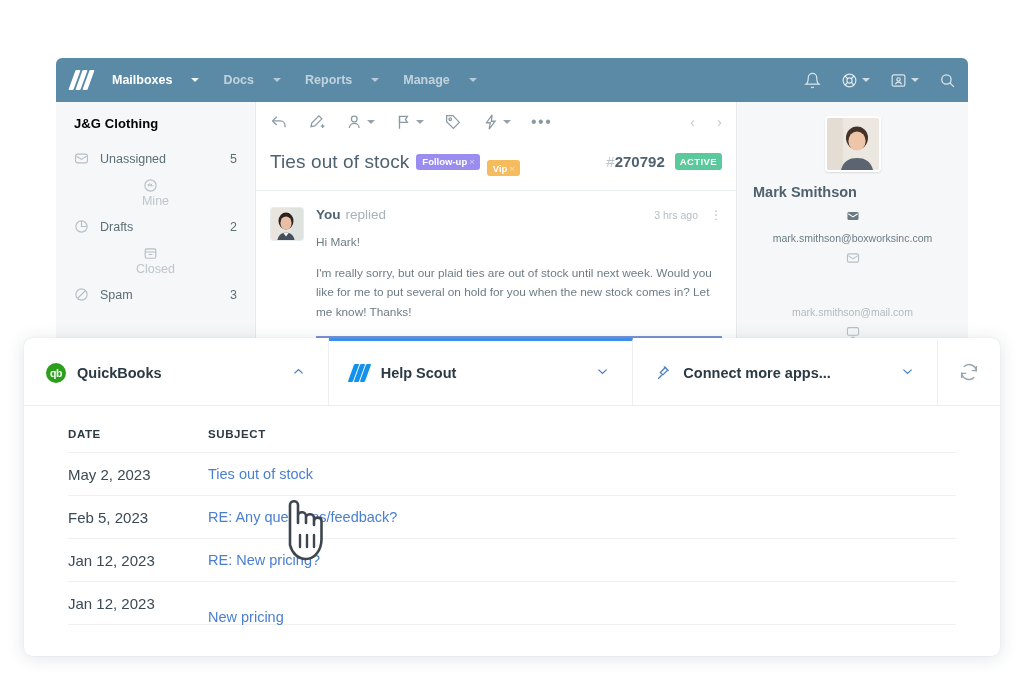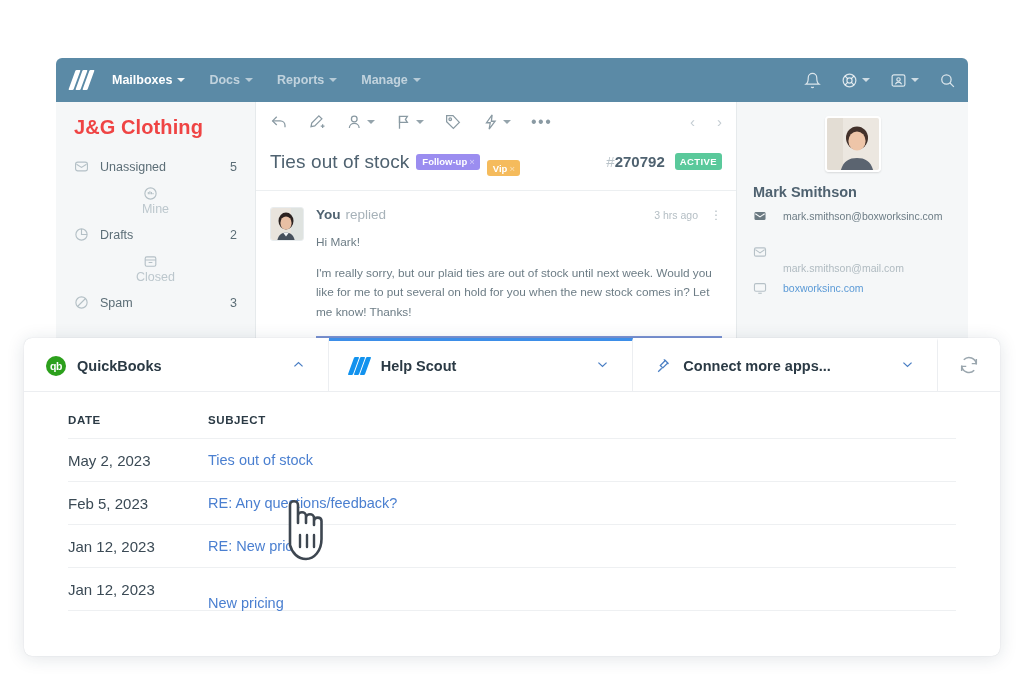--- a/index.html
+++ b/index.html
@@ -30,36 +30,36 @@
   .hs-logo i {
     position: absolute; top: 0; width: 5px; height: 20px; background: #fff;
     transform: skewX(-20deg); border-radius: 1px;
   }
   .hs-logo i:nth-child(1) { left: 0px; }
   .hs-logo i:nth-child(2) { left: 7px; }
   .hs-logo i:nth-child(3) { left: 14px; }
 
   .nav-item {
     font-size: 12.5px; font-weight: bold; color: rgba(255,255,255,.62);
-    margin-right: 24px; display: flex; align-items: center; gap: 5px;
+    margin-right: 24px; display: flex; align-items: center; gap: 19px;
     white-space: nowrap; cursor: pointer;
   }
   .nav-item.active { color: #ffffff; }
   .caret-d { width: 0; height: 0; border-left: 4px solid transparent; border-right: 4px solid transparent; border-top: 4.5px solid currentColor; opacity: .9; }
 
   .nav-right { position: absolute; right: 12px; top: 0; height: 44px; display: flex; align-items: center; gap: 20px; }
   .nav-ico { display: flex; align-items: center; gap: 4px; cursor: pointer; color: rgba(255,255,255,.78); }
   .nav-ico svg { display: block; }
 
   
   .hs-body { display: flex; height: 236px; }
 
   
   .hs-side { width: 200px; background: #f5f7f8; border-right: 1px solid #e6eaec; padding-top: 14px; }
-  .side-title { font-size: 20px; font-weight: bold; color: #ef4444; padding: 0 18px 14px; letter-spacing: .1px; }
+  .side-title { font-size: 13px; font-weight: bold; color: #000000; padding: 0 18px 14px; letter-spacing: .1px; }
   .side-row { display: flex; align-items: center; padding: 5.5px 18px; font-size: 12.5px; color: #5c6e77; cursor: pointer; }
   .side-row .si { width: 16px; height: 16px; margin-right: 10px; flex: none; color: #b4c0c6; display: flex; align-items: center; }
   .side-row .sl { flex: 1; }
   .side-row .sn { font-size: 12.5px; color: #5c6e77; }
   .side-row.dim, .side-row.dim .sn { color: #bcc7cd; flex-direction: column; }
   .side-row.sel, .side-row.sel .sn { color: #3197d6; font-weight: bold; }
   .side-row.sel .si { color: #3197d6; }
 
   
   .hs-conv { flex: 1; background: #fff; display: flex; min-width: 0; }
@@ -91,35 +91,35 @@
   .msg-kebab { margin-left: 12px; color: #b4bec4; font-size: 12px; line-height: .6; cursor: pointer; }
   .msg-p { font-size: 11.8px; color: #6c7c85; line-height: 1.65; margin-top: 11px; }
   .msg-rule { height: 2px; background: #7b93d4; margin: 14px 14px 0 60px; }
 
   
   .hs-cust { width: 232px; background: #f5f7f8; border-left: 1px solid #e6eaec; padding: 14px 16px 0; }
   .cust-av { width: 56px; height: 56px; border-radius: 4px; margin: 0 auto 12px; overflow: hidden; border: 2px solid #fff; box-shadow: 0 1px 2px rgba(0,0,0,.12); }
   .cust-name { font-size: 14.5px; font-weight: bold; color: #4f6270; margin-bottom: 9px; }
   .cust-box { background: #fff; border: 1px solid #e6eaec; border-radius: 3px; padding: 8px 10px; margin-bottom: 12px; }
   .cust-box div { font-size: 10.5px; color: #98a5ac; line-height: 1.58; }
-  .cust-line { display: flex; align-items: center; gap: 16px; margin-bottom: 7px; }
+  .cust-line { display: flex; align-items: center; gap: 9px; margin-bottom: 7px; flex-direction: column; }
   .cust-line .ci { color: #b6c1c7; display: flex; flex: none; }
   .cust-line .ct { font-size: 10.5px; color: #6c7c85; }
   .cust-line.faded .ct { color: #b0bbc1; margin-top: 32px; }
   .cust-line.link .ct { color: #5b9ad6; }
 
   
   .apps {
     position: absolute; left: 24px; top: 338px;
     width: 976px; height: 318px;
     background: #ffffff; border-radius: 8px;
     box-shadow: 0 2px 18px rgba(25,45,70,.13), 0 0 1px rgba(25,45,70,.2);
     overflow: hidden;
   }
-  .apps-tabs { display: flex; height: 54px; border-bottom: 1px solid #eceef1; }
+  .apps-tabs { display: flex; height: 68px; border-bottom: 1px solid #eceef1; }
   .app-tab {
     flex: 1; display: flex; align-items: center; padding: 0 22px; gap: 11px;
     border-right: 1px solid #eceef1; cursor: pointer; position: relative;
     border-top: 3px solid transparent;
   }
   .app-tab.active { border-top-color: #3d8ee8; }
   .app-tab .lbl { font-size: 14.5px; font-weight: bold; color: #2b3a45; white-space: nowrap; }
   .app-tab .chev { margin-left: auto; color: #4b7fc4; }
   .refresh-btn { width: 62px; display: flex; align-items: center; justify-content: center; color: #9aa6ae; cursor: pointer; }
 

